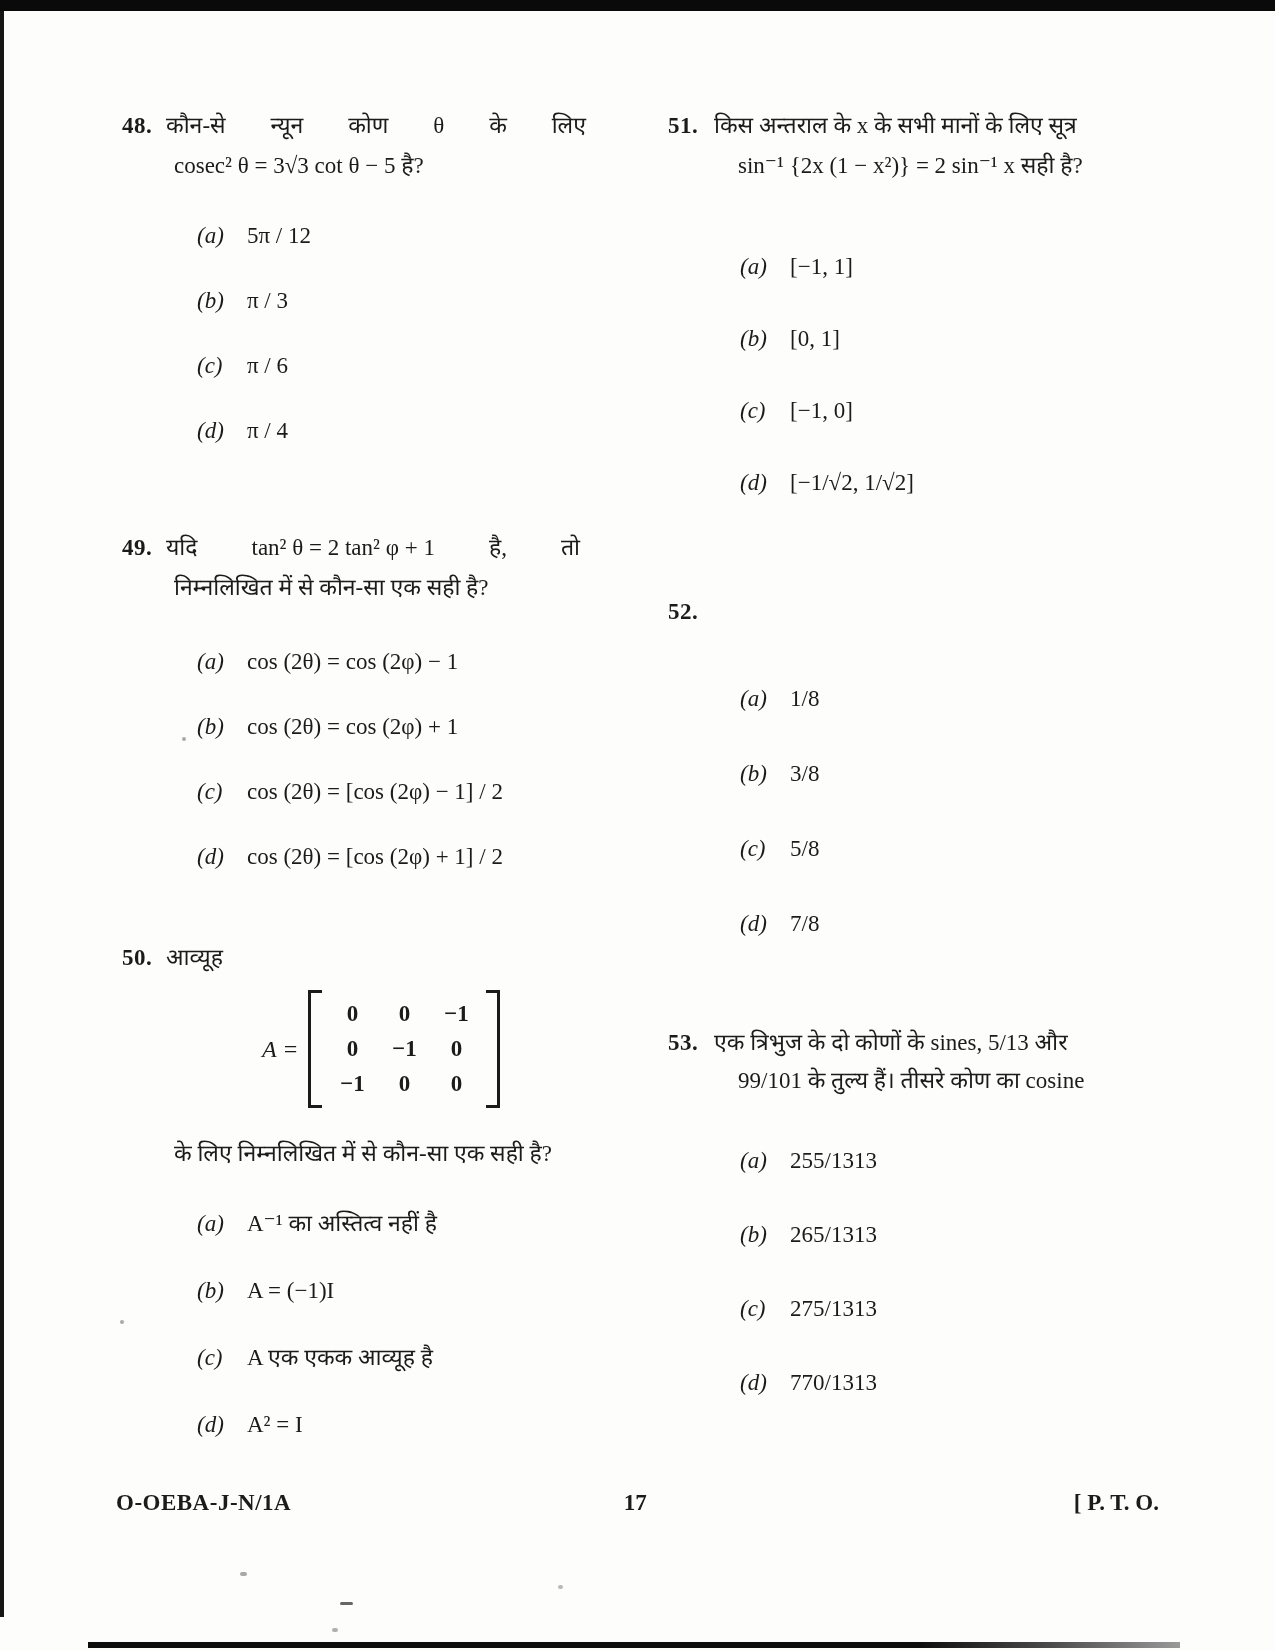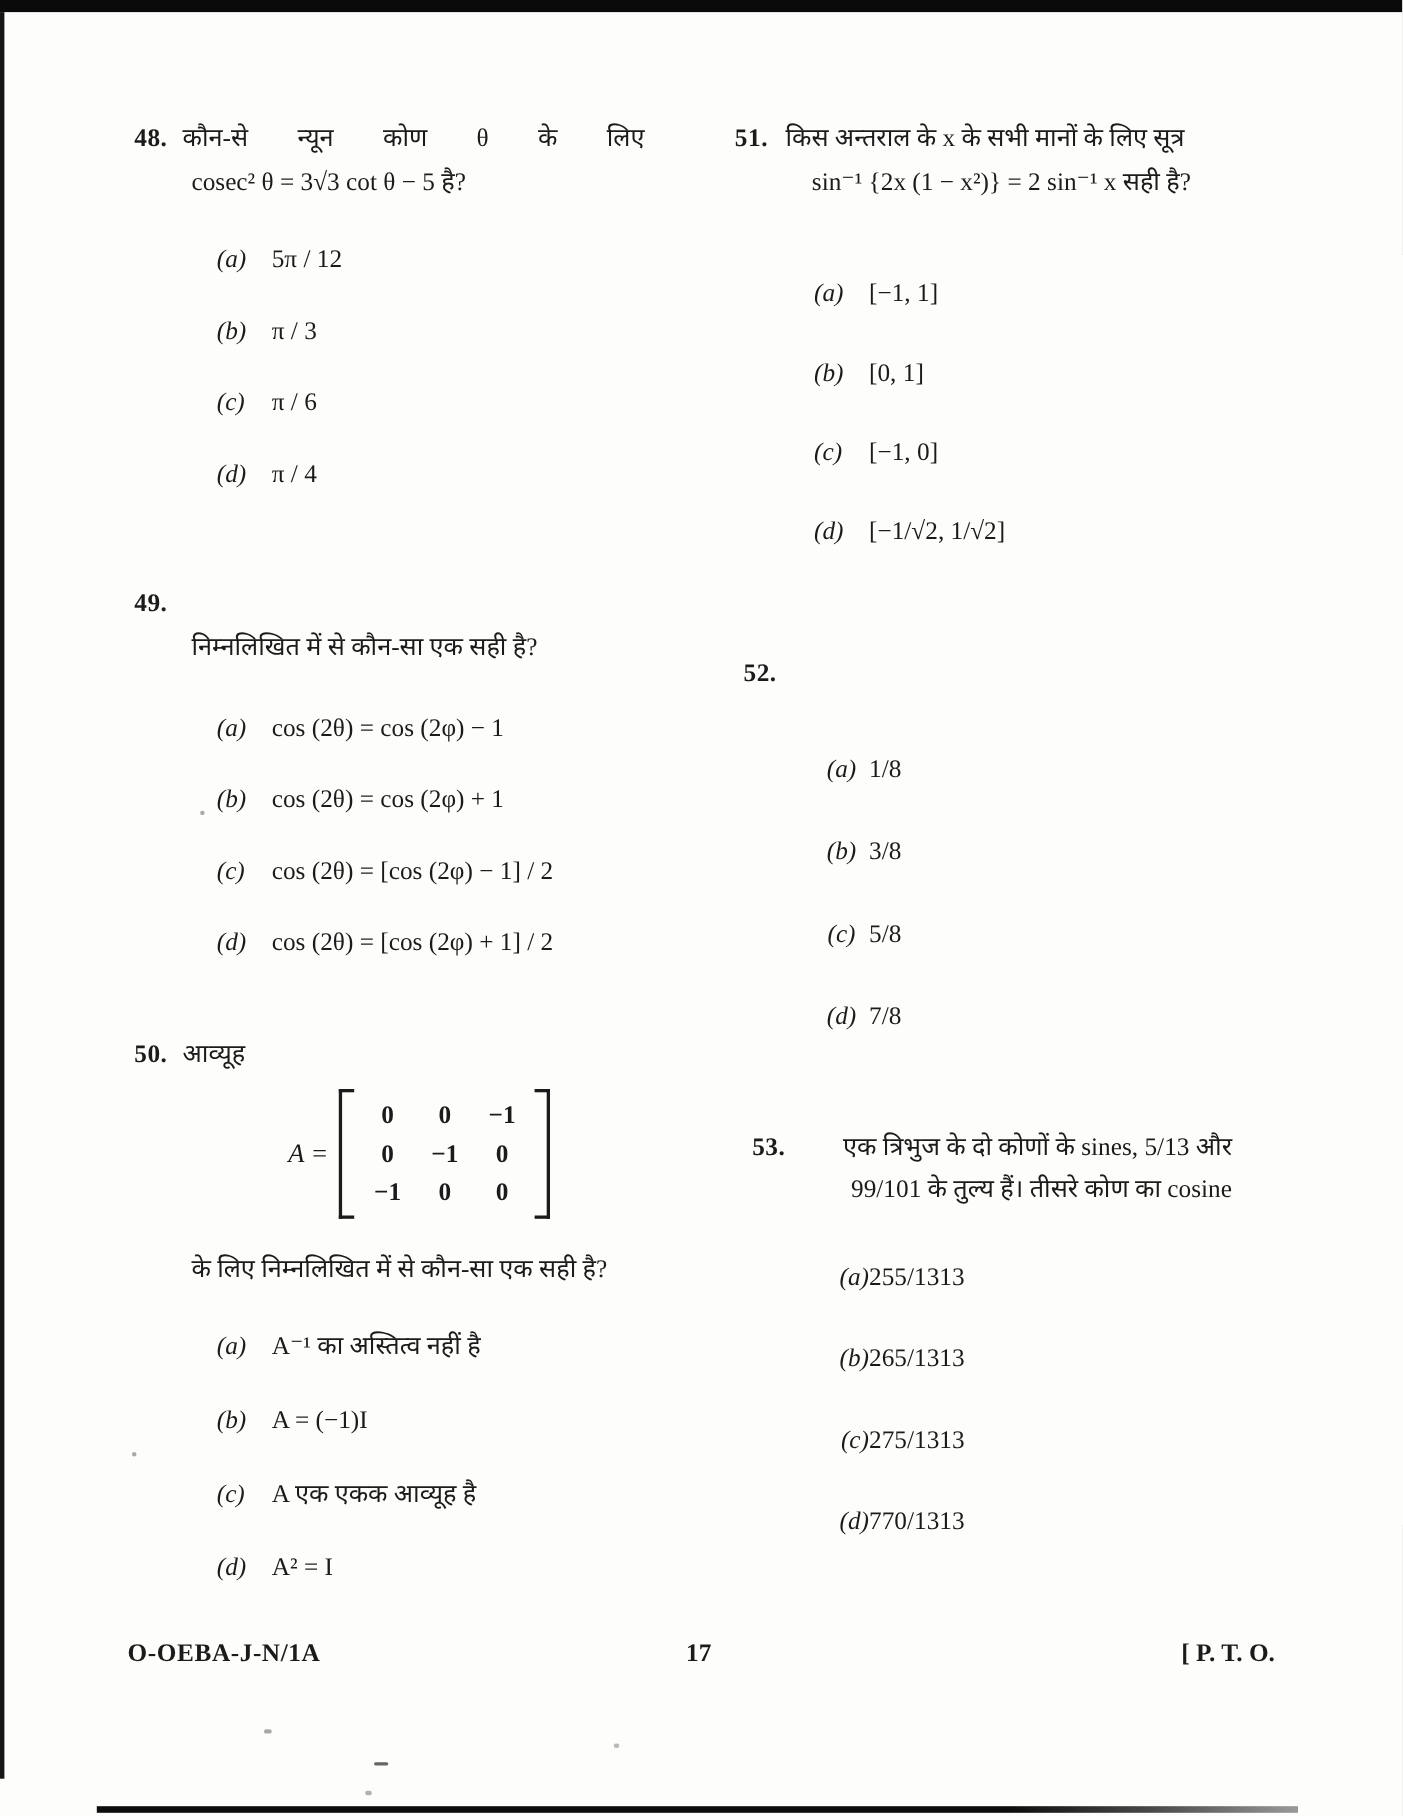--- a/index.html
+++ b/index.html
@@ -24,23 +24,23 @@
   .s4{left:558px;top:1585px;width:5px;height:4px;opacity:.4;}
   .s5{left:182px;top:737px;width:4px;height:4px;opacity:.5;}
   .s6{left:120px;top:1320px;width:4px;height:4px;opacity:.5;}
 
   
   .question{position:absolute;font-size:23px;line-height:40px;}
   .q48{left:122px;top:106px;width:468px;}
   .q49{left:122px;top:528px;width:468px;}
   .q50{left:122px;top:938px;width:468px;}
   .q51{left:668px;top:106px;width:452px;}
-  .q52{left:668px;top:592px;width:452px;text-align:center;}
+  .q52{left:668px;top:592px;width:452px;}
   .q53{left:668px;top:1024px;width:452px;}
-  .q53{line-height:38px;text-align:right;}
+  .q53{line-height:38px;}
 
   .q-head{display:flex;align-items:flex-start;}
   .q-num{font-weight:bold;width:44px;flex:none;letter-spacing:.5px;}
   .q51 .q-num,.q52 .q-num,.q53 .q-num{width:46px;}
   .q-line{flex:1;gap:36px;}
   .justify-line{display:flex;justify-content:space-between;flex:none;}
   .q48 .justify-line{width:420px;}
   .q49 .justify-line{width:414px;}
   .q-cont{display:block;margin-left:52px;}
   .q51 .q-cont,.q53 .q-cont{margin-left:70px;}
@@ -118,20 +118,26 @@
       <div class="opt">
         <span class="opt-label">(d)</span>
         <span class="opt-text">π / 4</span>
       </div>
     </div>
   </section>
 
   <section class="question q49">
     <div class="q-head">
       <span class="q-num">49.</span>
+      <span class="q-line justify-line">
+        <span>यदि</span>
+        <span>tan² θ = 2 tan² φ + 1</span>
+        <span>है,</span>
+        <span>तो</span>
+      </span>
     </div>
     <div class="q-cont">निम्नलिखित में से कौन-सा एक सही है?</div>
     <div class="opts">
       <div class="opt">
         <span class="opt-label">(a)</span>
         <span class="opt-text">cos (2θ) = cos (2φ) − 1</span>
       </div>
       <div class="opt">
         <span class="opt-label">(b)</span>
         <span class="opt-text">cos (2θ) = cos (2φ) + 1</span>

